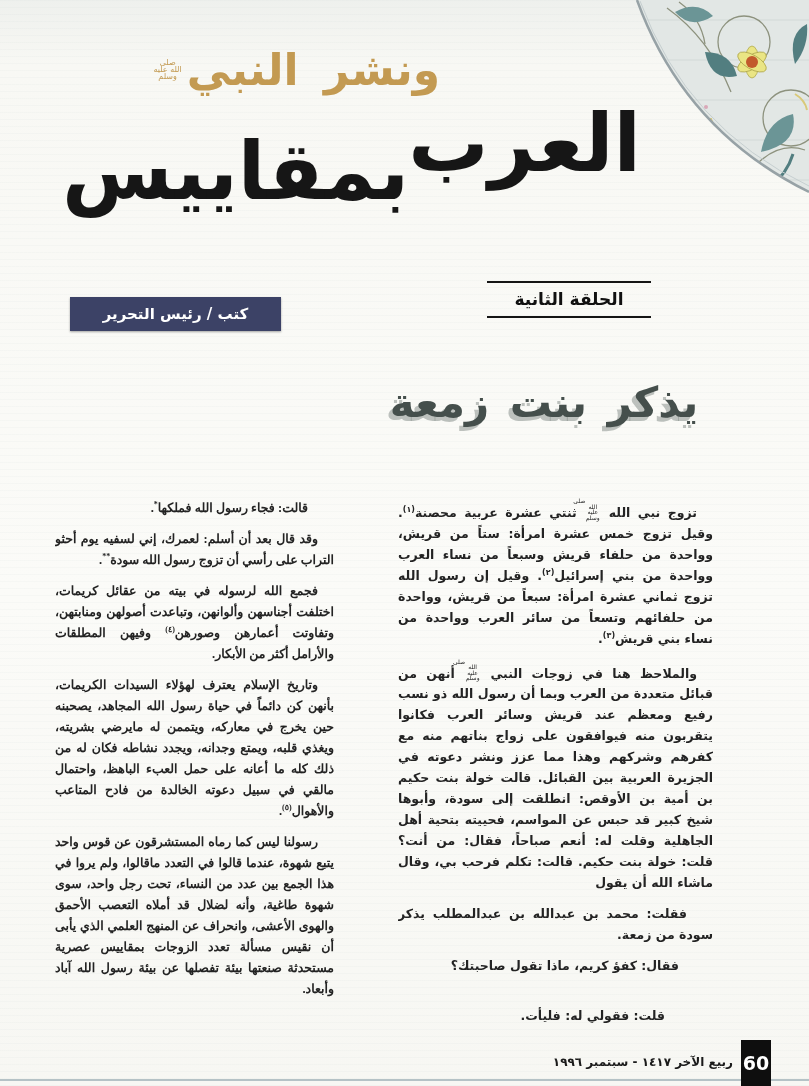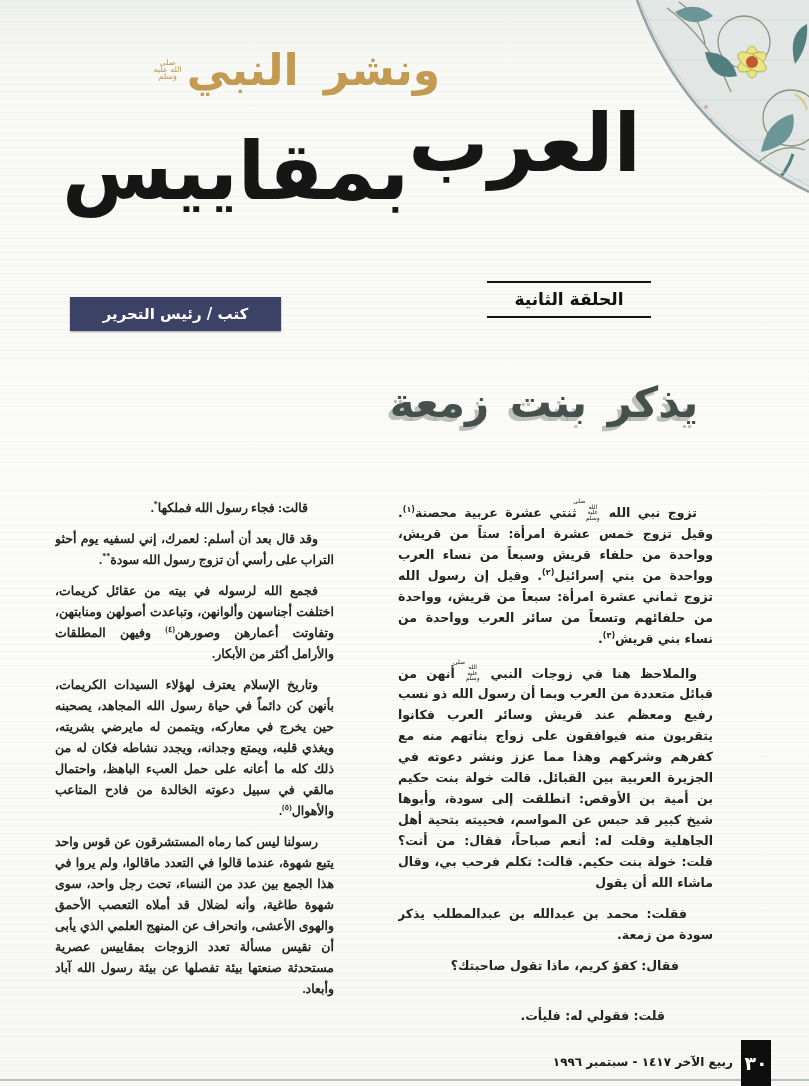--- a/index.html
+++ b/index.html
@@ -155,16 +155,16 @@
       <p class="para d1">قالت: فجاء رسول الله فملكها<sup>*</sup>.</p>
       <p class="para">وقد قال بعد أن أسلم: لعمرك، إني لسفيه يوم أحثو التراب على رأسي أن تزوج رسول الله سودة<sup>**</sup>.</p>
       <p class="para">فجمع الله لرسوله في بيته من عقائل كريمات، اختلفت أجناسهن وألوانهن، وتباعدت أصولهن ومنابتهن، وتفاوتت أعمارهن وصورهن<sup>(٤)</sup> وفيهن المطلقات والأرامل أكثر من الأبكار.</p>
       <p class="para">وتاريخ الإسلام يعترف لهؤلاء السيدات الكريمات، بأنهن كن دائماً في حياة رسول الله المجاهد، يصحبنه حين يخرج في معاركه، ويتممن له مايرضي بشريته، ويغذي قلبه، ويمتع وجدانه، ويجدد نشاطه فكان له من ذلك كله ما أعانه على حمل العبء الباهظ، واحتمال مالقي في سبيل دعوته الخالدة من فادح المتاعب والأهوال<sup>(٥)</sup>.</p>
       <p class="para">رسولنا ليس كما رماه المستشرقون عن قوس واحد يتبع شهوة، عندما قالوا في التعدد ماقالوا، ولم يروا في هذا الجمع بين عدد من النساء، تحت رجل واحد، سوى شهوة طاغية، وأنه لضلال قد أملاه التعصب الأحمق والهوى الأعشى، وانحراف عن المنهج العلمي الذي يأبى أن نقيس مسألة تعدد الزوجات بمقاييس عصرية مستحدثة صنعتها بيئة تفصلها عن بيئة رسول الله آباد وأبعاد.</p>
     </div>
 
   <div class="footer-rule"></div>
   <div class="issue-date">ربيع الآخر ١٤١٧ - سبتمبر ١٩٩٦</div>
   <div class="pagenum-box">
-    <span>٣٠</span>
+    <span>60</span>
   </div>
 
 </div>
 
 </body></html>

